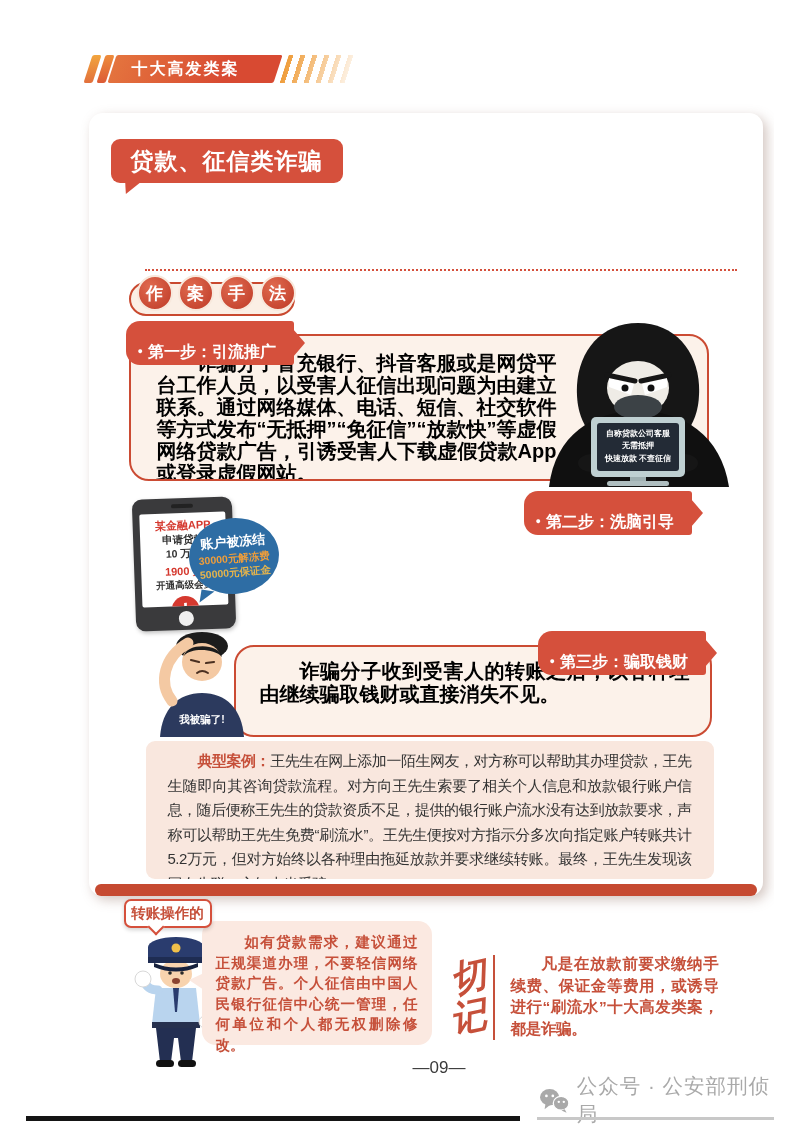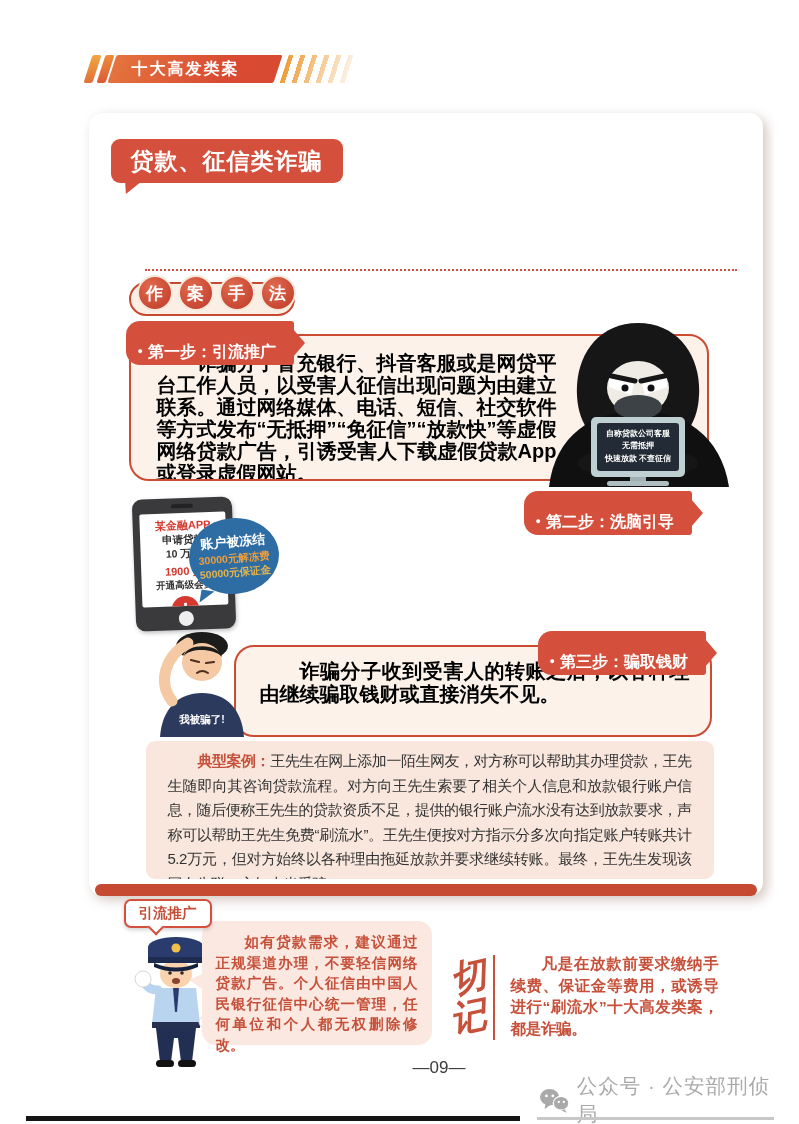--- a/index.html
+++ b/index.html
@@ -217,21 +217,21 @@
       <div class="step-text t3">诈骗分子收到受害人的转账之后，以各种理由继续骗取钱财或直接消失不见。</div>
     </div>
 
     <div class="case-box">
       <div class="case-text"><span class="case-label">典型案例：</span><span>王先生在网上添加一陌生网友，对方称可以帮助其办理贷款，王先生随即向其咨询贷款流程。对方向王先生索要了相关个人信息和放款银行账户信息，随后便称王先生的贷款资质不足，提供的银行账户流水没有达到放款要求，声称可以帮助王先生免费“刷流水”。王先生便按对方指示分多次向指定账户转账共计5.2万元，但对方始终以各种理由拖延放款并要求继续转账。最终，王先生发现该网友失联，方知上当受骗。</span></div>
     </div>
 
     <div class="card-bottom-bar"></div>
   </div>
 
-  <div class="police-badge">引流推广</div>
+  <div class="police-badge">转账操作的</div>
   <svg class="police-officer" viewBox="0 0 100 142">
     <path d="M30 98 L70 98 L66 132 L55 132 L52 108 L48 108 L45 132 L34 132 Z" fill="#232F52"></path>
     <rect x="30" y="130" width="18" height="7" rx="3.5" fill="#111"></rect>
     <rect x="52" y="130" width="18" height="7" rx="3.5" fill="#111"></rect>
     <path d="M30 58 L70 58 L74 94 L26 94 Z" fill="#B9D4EE"></path>
     <rect x="26" y="92" width="48" height="6" fill="#26314F"></rect>
     <polygon points="47,58 53,58 51,82 49,82" fill="#2A3C6E"></polygon>
     <path d="M32 60 C24 60 20 56 19 52" stroke="#B9D4EE" stroke-width="9" fill="none" stroke-linecap="round"></path>
     <circle cx="17" cy="49" r="8" fill="#fff" stroke="#D8D8D8"></circle>
     <circle cx="79" cy="92" r="6" fill="#fff" stroke="#D8D8D8"></circle>

